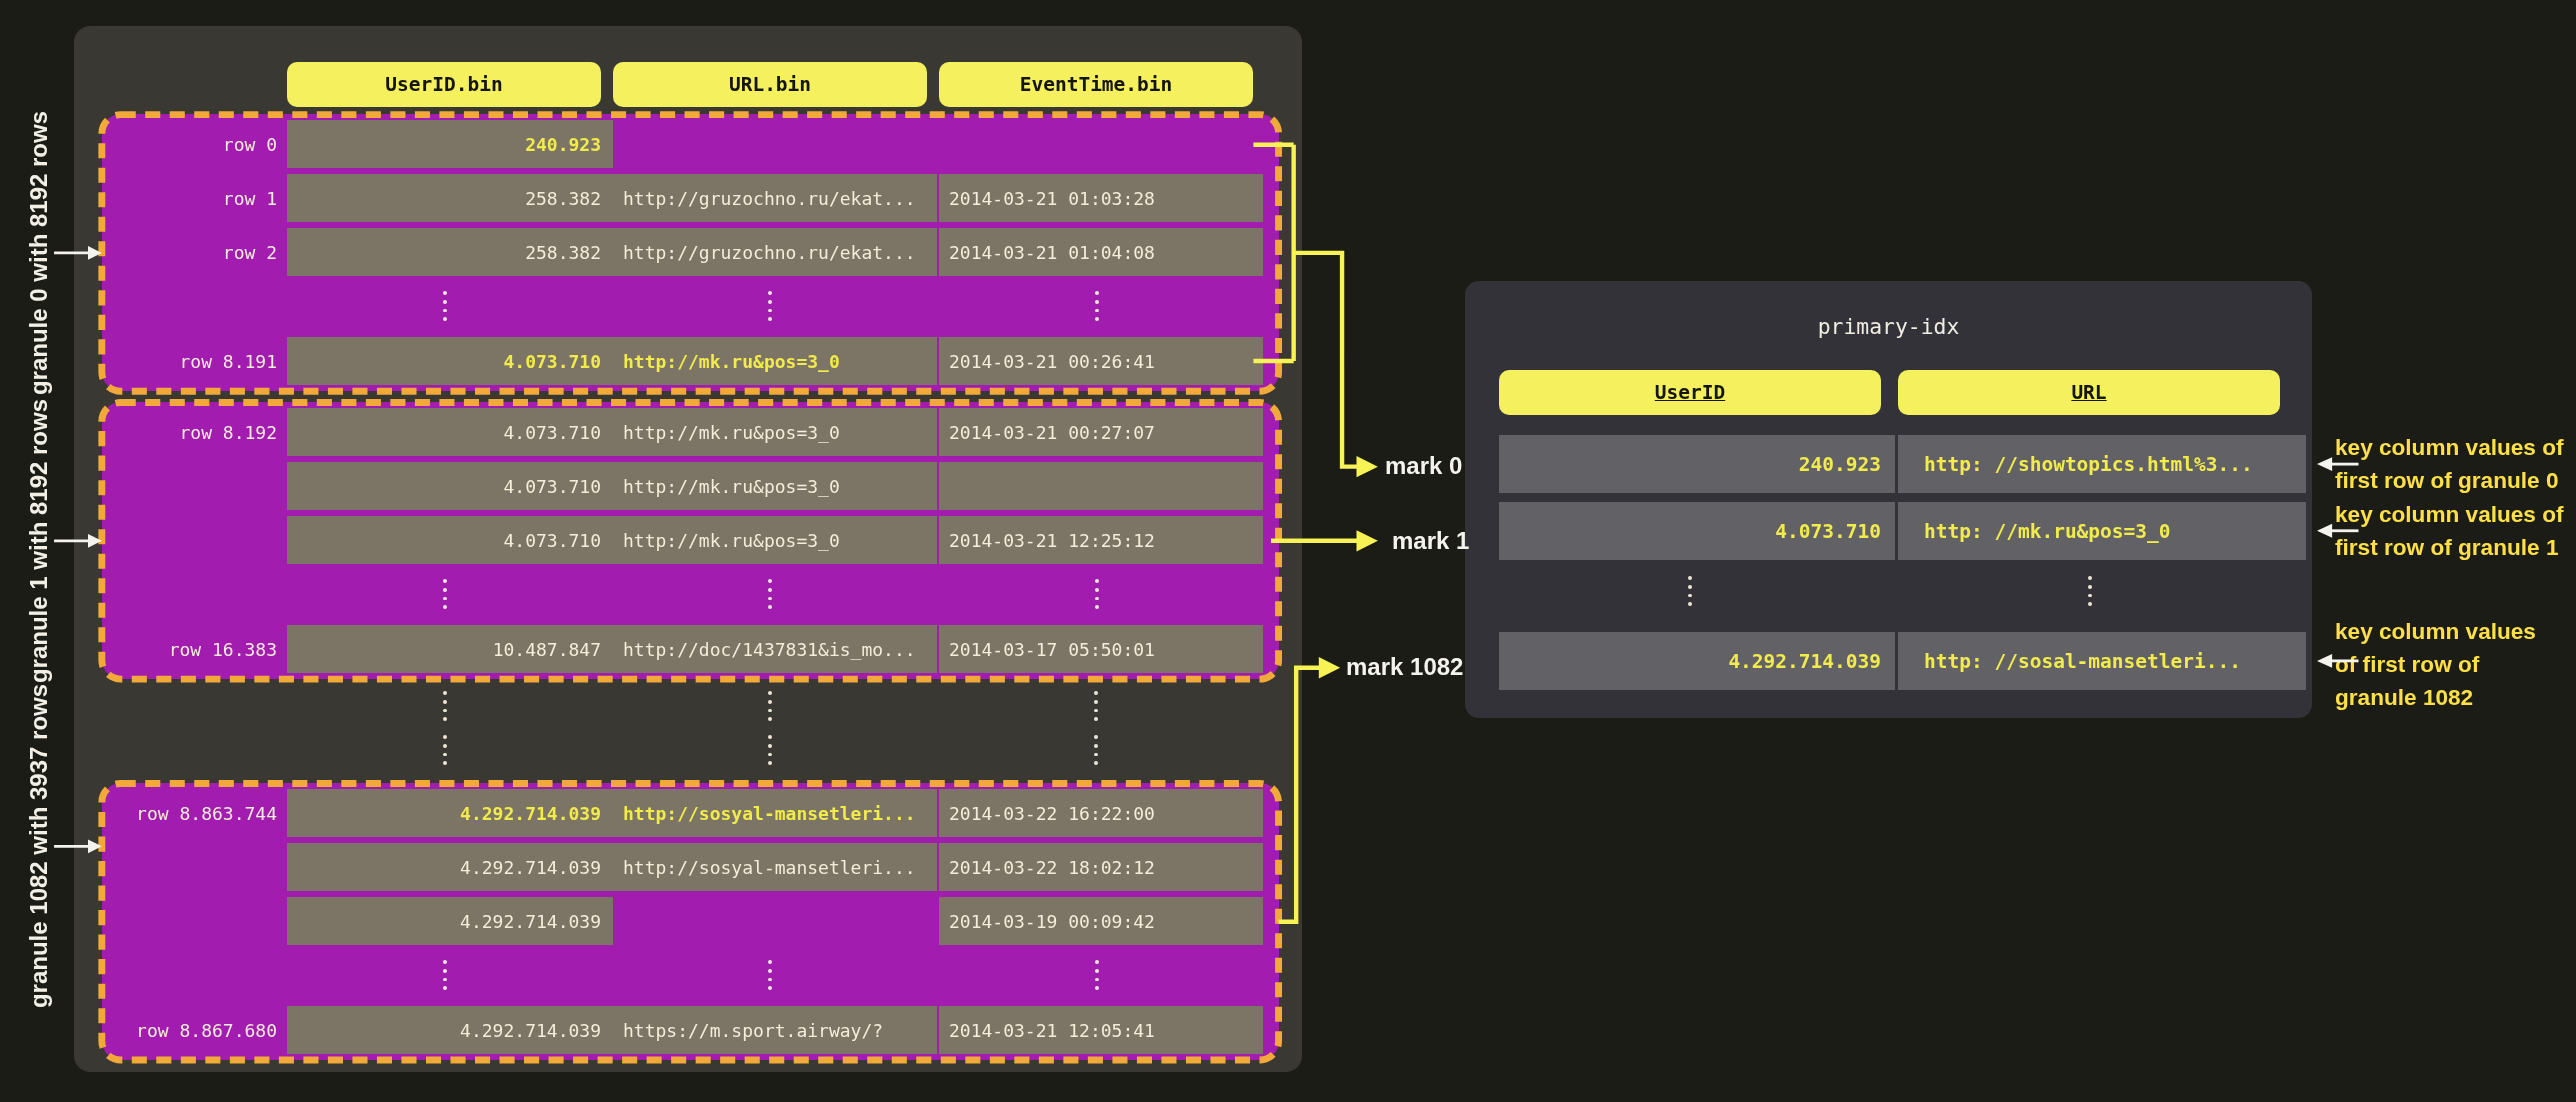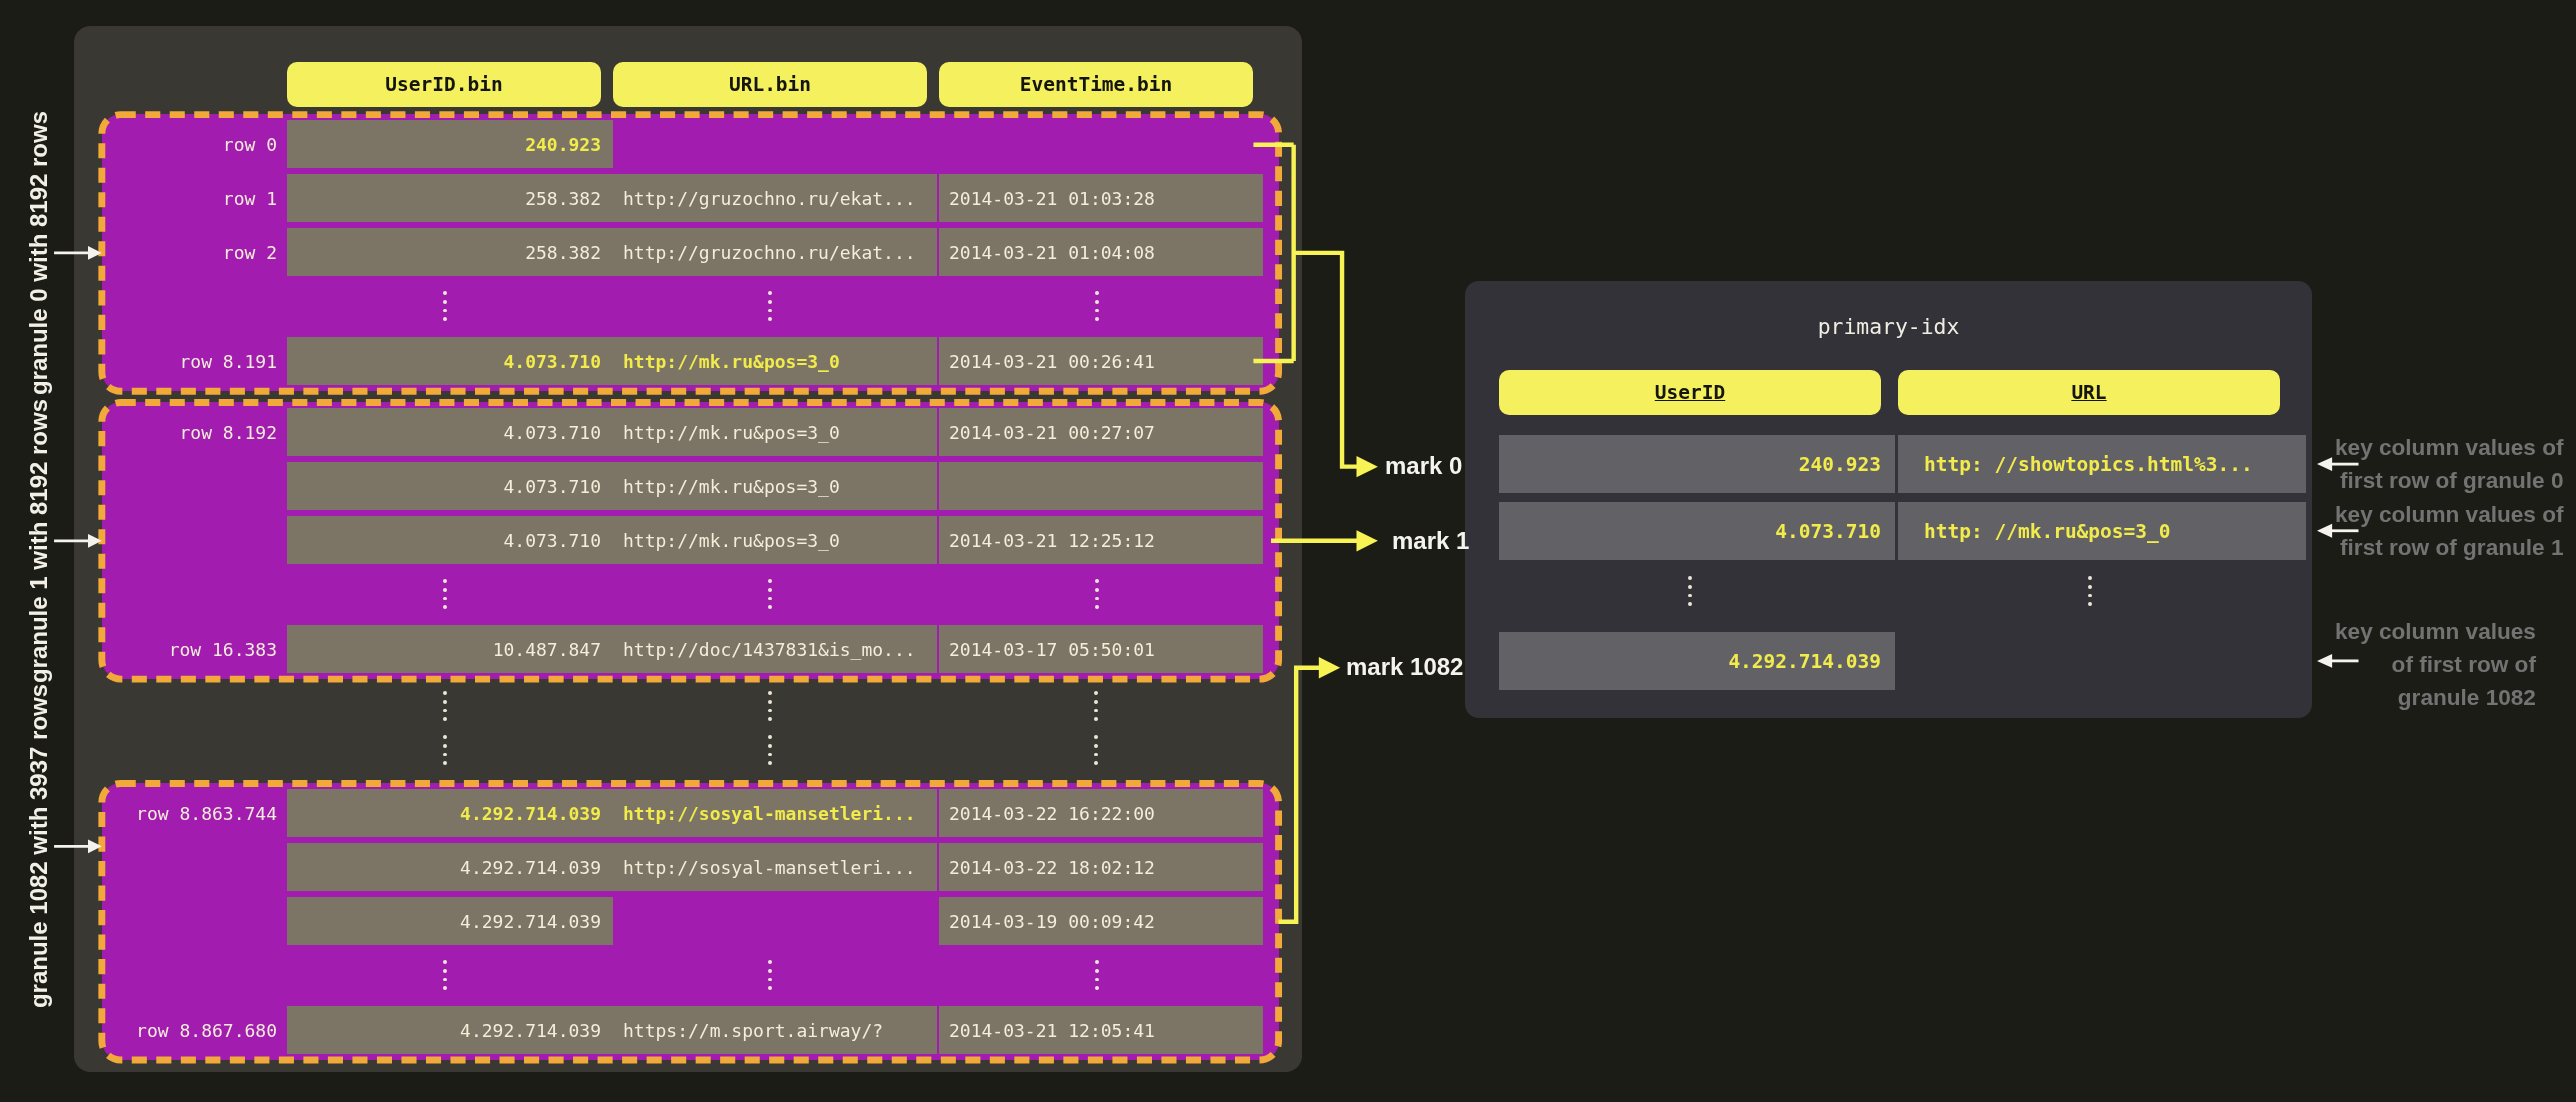--- a/index.html
+++ b/index.html
@@ -21,22 +21,22 @@
   .cell.hl{color:#f1eb4b;font-weight:700;}
   .pcell{position:absolute;height:58px;background:#626166;display:flex;align-items:center;
         color:#f1eb4b;font:700 19.5px "DejaVu Sans Mono",monospace;white-space:nowrap;overflow:hidden;}
   .pcell.num{justify-content:flex-end;padding-right:14px;}
   .pcell.txt{padding-left:26px;}
   .vdots{position:absolute;width:3.8px;display:flex;flex-direction:column;gap:5px;}
   .vdots i{display:block;width:3.8px;height:3.8px;border-radius:50%;background:#eae5d7;}
   .pidx-title{position:absolute;left:1465px;top:314px;width:847px;text-align:center;
         color:#efeee3;font:400 21.4px "DejaVu Sans Mono",monospace;}
   .mark{position:absolute;color:#f5f3ee;font:700 24px "Liberation Sans",sans-serif;line-height:30px;white-space:nowrap;}
-  .ann{position:absolute;left:2335px;color:#737373;font:700 22.6px "Liberation Sans",sans-serif;
-        line-height:33px;white-space:pre-line;text-align:right;}
+  .ann{position:absolute;left:2335px;color:#fde047;font:700 22.6px "Liberation Sans",sans-serif;
+        line-height:33px;white-space:pre-line;}
   .side-label{position:absolute;color:#f2efe6;font:700 24px "Liberation Sans",sans-serif;white-space:nowrap;
         transform:translate(-50%,-50%) rotate(-90deg);}
   svg.overlay{position:absolute;left:0;top:0;pointer-events:none;}
   .dash{fill:none;stroke:#f1a93a;stroke-width:11;stroke-dasharray:24 15;}
   .conn{fill:none;stroke:#f7f354;stroke-width:7;}
   .warr{fill:none;stroke:#f5f3ee;stroke-width:4.5;}
 </style>
 </head>
 <body>
 
@@ -251,14 +251,15 @@
       <i></i>
       <i></i>
     </div>
     <div class="vdots" style="left:2088px;top:576px">
       <i></i>
       <i></i>
       <i></i>
       <i></i>
     </div>
     <div class="pcell num" style="left:1499px;top:632px;width:382px">4.292.714.039</div>
+    <div class="pcell txt" style="left:1898px;top:632px;width:382px">http: //sosal-mansetleri...</div>
   </div>
 
 
 </body></html>

